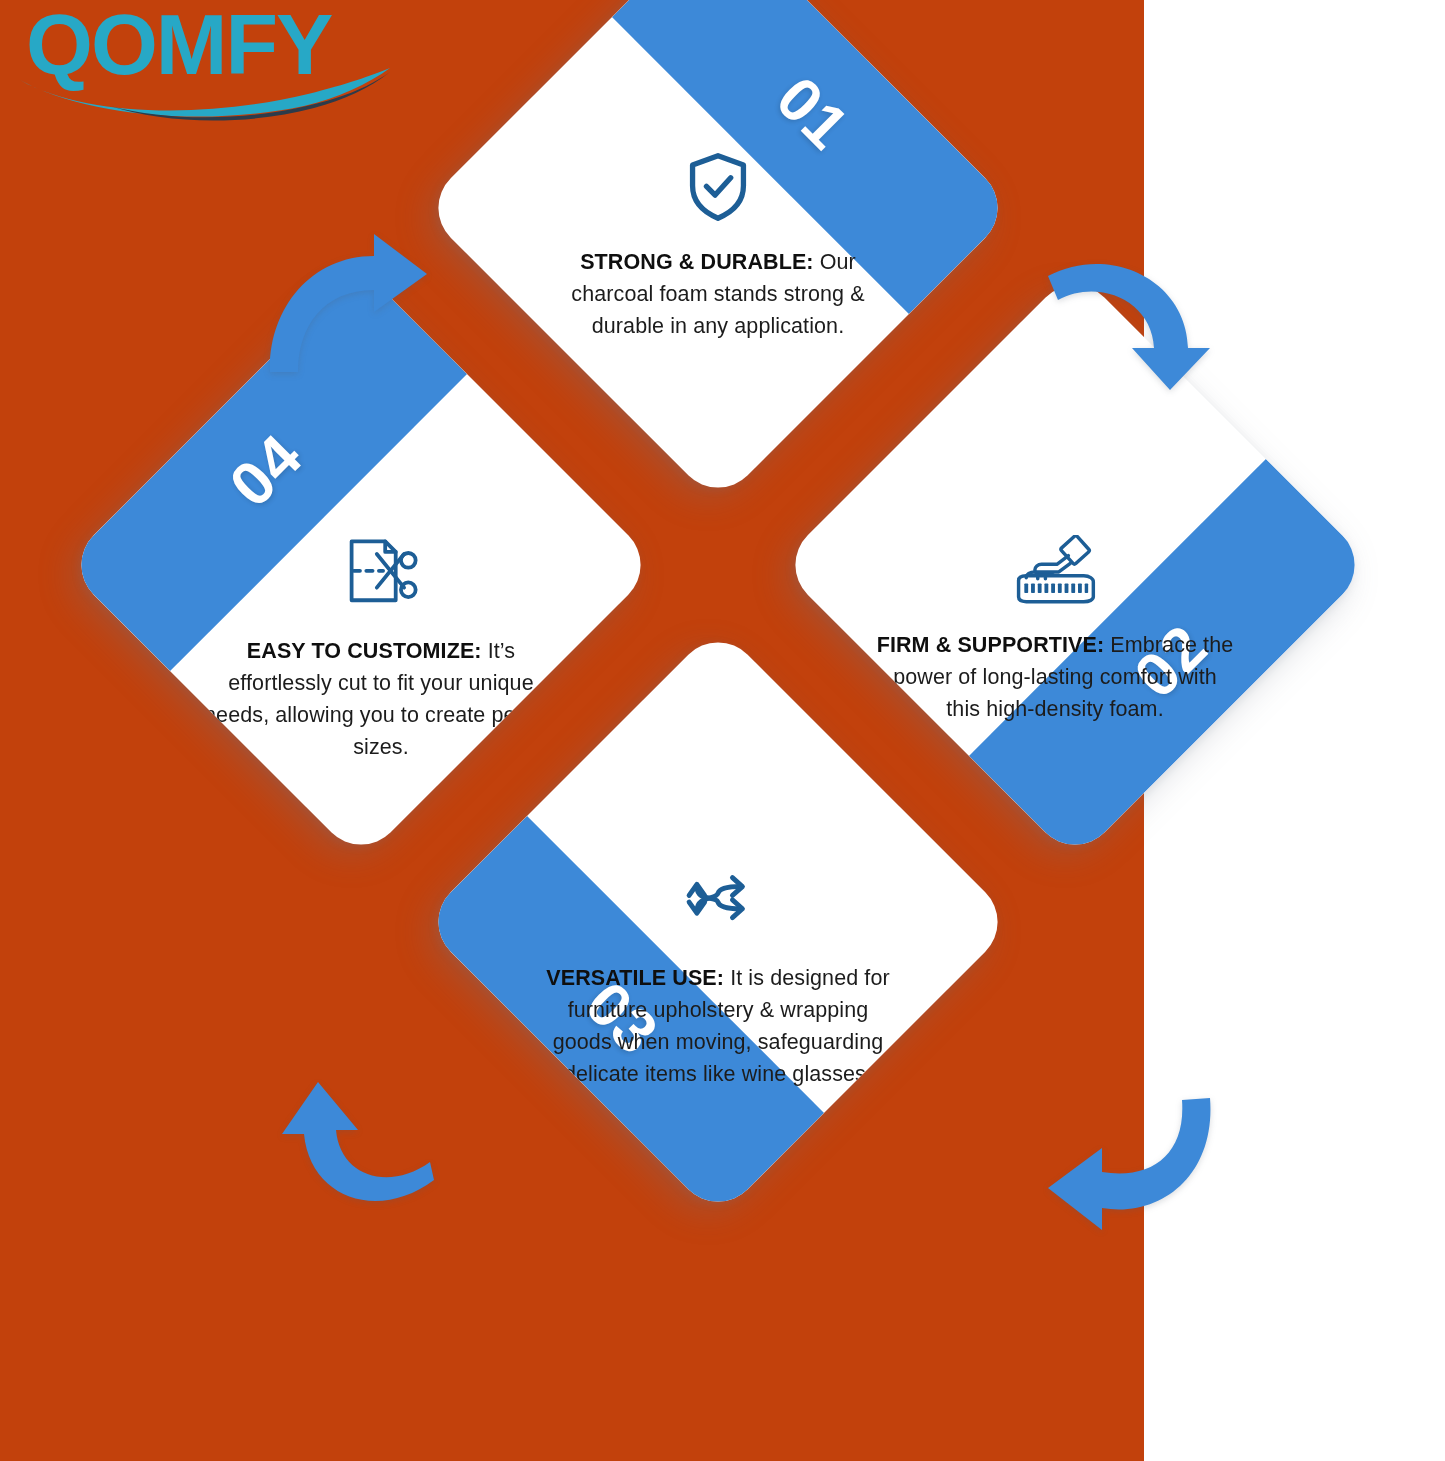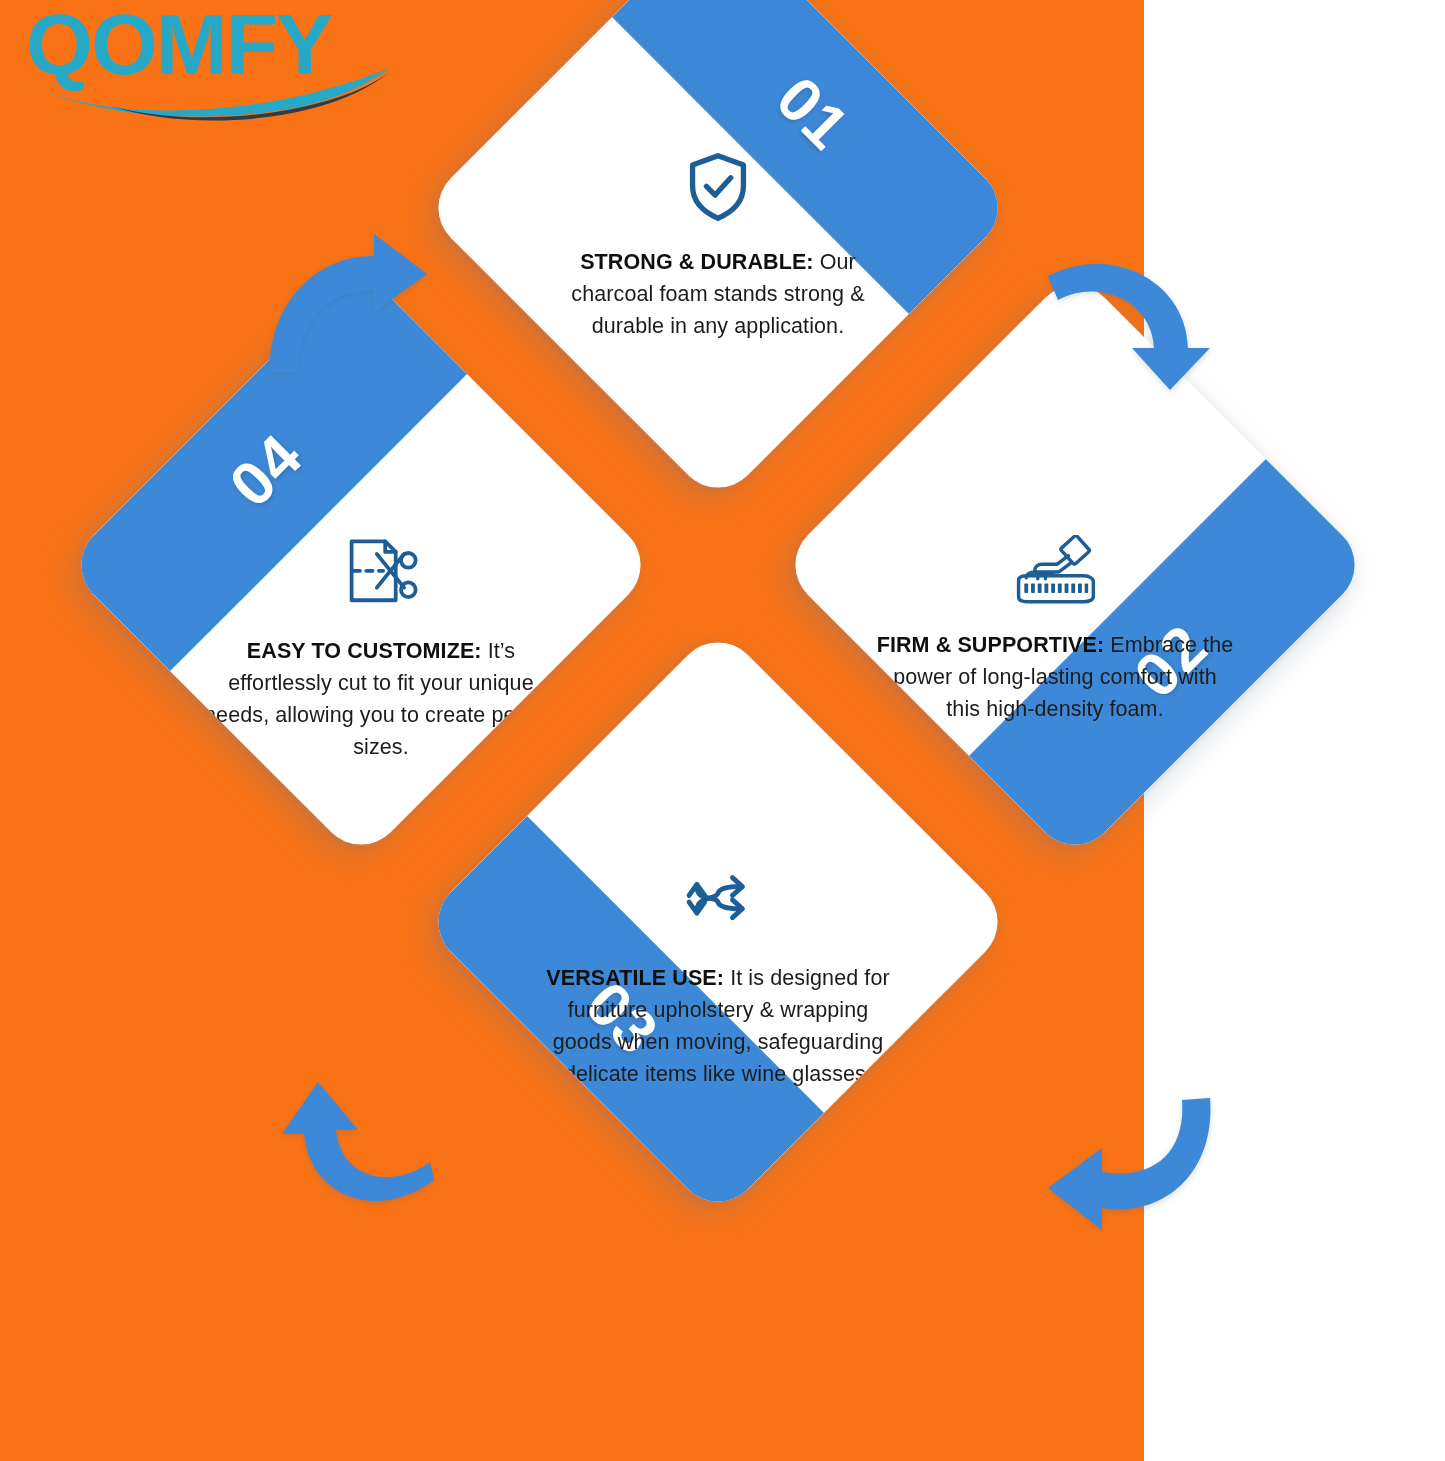--- a/index.html
+++ b/index.html
@@ -2,21 +2,21 @@
 <html><head>
 <meta charset="utf-8">
 <style>
   * { margin:0; padding:0; box-sizing:border-box; }
   html,body{
     width:1445px; height:1461px;
     background:#ffffff;
     font-family:"Liberation Sans", sans-serif;
     overflow:hidden;
   }
-  .stage{ position:relative; width:1144px; height:1461px; background:#f97316; }
+  .stage{ position:relative; width:1144px; height:1461px; background:#c2410c; }
 
   
   .logo{ position:absolute; left:18px; top:2px; width:380px; height:120px; }
   .logo svg{ display:block; }
 
   
   .card{
     position:absolute;
     width:420px; height:420px;
     transform:rotate(45deg);

